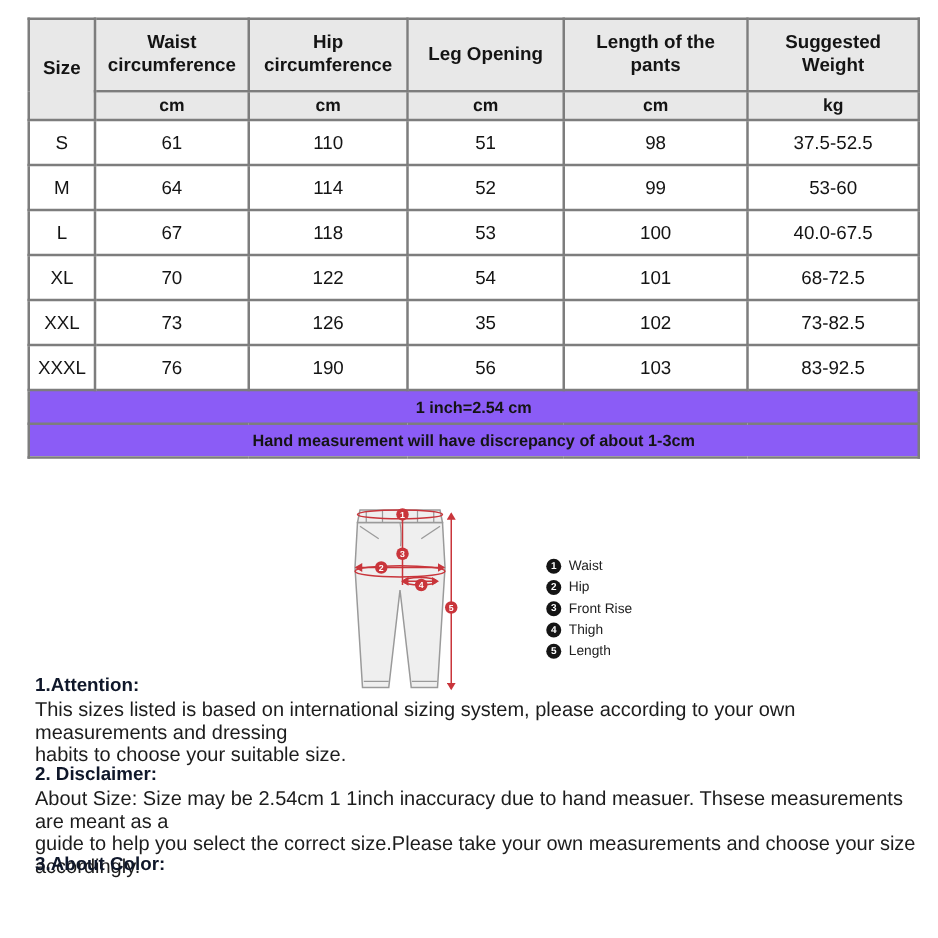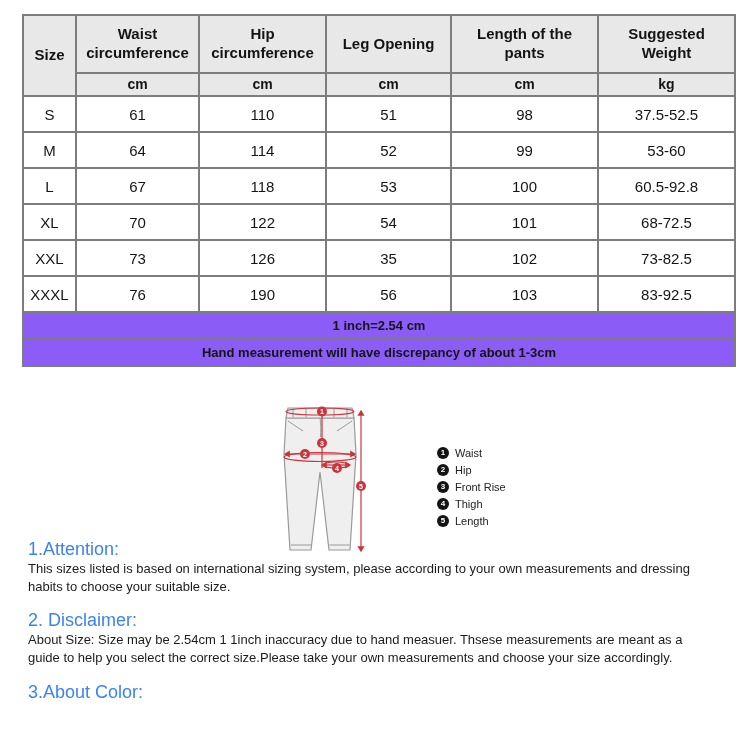--- a/index.html
+++ b/index.html
@@ -28,22 +28,22 @@
   .legend{position:absolute;left:437px;top:45px;list-style:none;margin:0;padding:0;}
   .legend li{display:flex;align-items:center;height:12px;margin-bottom:5px;}
   .legend .dot{
     width:12px;height:12px;border-radius:50%;background:#141414;color:#fff;
     font-size:8px;font-weight:bold;line-height:12px;text-align:center;
     margin-right:6px;flex:0 0 12px;
   }
   .legend .lbl{font-size:11px;color:#222;white-space:nowrap;}
   
   .note-section{position:absolute;left:28px;width:712px;}
-  .note-section h4{margin:0;font-size:18px;font-weight:normal;color:#3b82f6;line-height:18px;}
-  .note-section p{margin:2px 0 0 0;font-size:13px;color:#1c1c1c;line-height:18px;white-space:pre-wrap;}
+  .note-section h4{margin:0;font-size:15px;font-weight:bold;color:#0f172a;line-height:18px;}
+  .note-section p{margin:2px 0 0 0;font-size:16px;color:#1c1c1c;line-height:18px;white-space:pre-wrap;}
   #sec-attention{top:540px;}
   #sec-disclaimer{top:611px;}
   #sec-color{top:683px;}
 </style>
 </head>
 <body>
 
 <table class="size-table">
   <colgroup>
     <col style="width:53px">
@@ -86,21 +86,21 @@
         <td>52</td>
         <td>99</td>
         <td>53-60</td>
       </tr>
       <tr>
         <td>L</td>
         <td>67</td>
         <td>118</td>
         <td>53</td>
         <td>100</td>
-        <td>60.5-92.8</td>
+        <td>40.0-67.5</td>
       </tr>
       <tr>
         <td>XL</td>
         <td>70</td>
         <td>122</td>
         <td>54</td>
         <td>101</td>
         <td>68-72.5</td>
       </tr>
       <tr>

